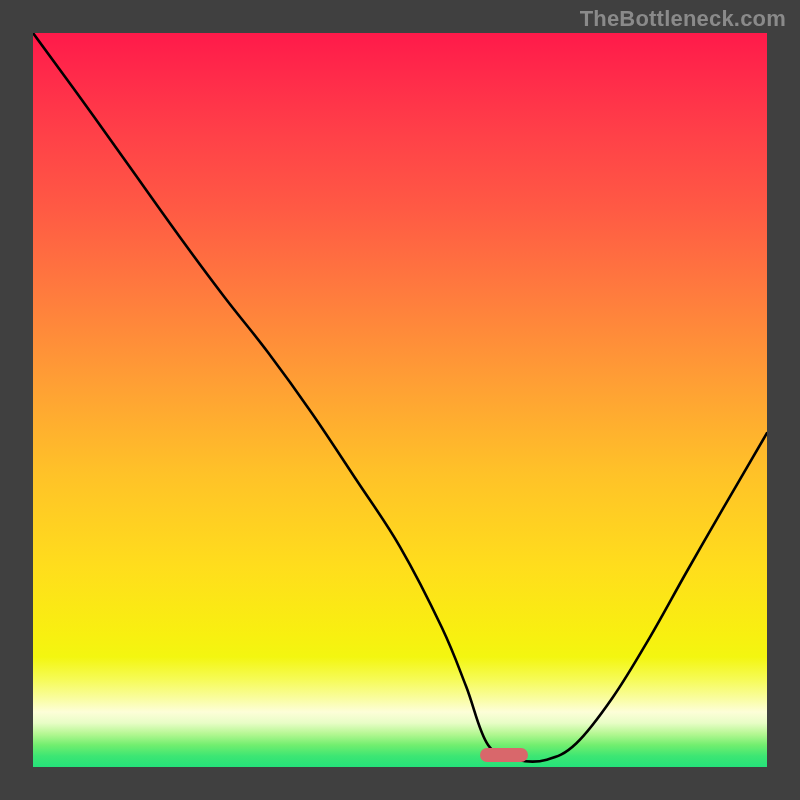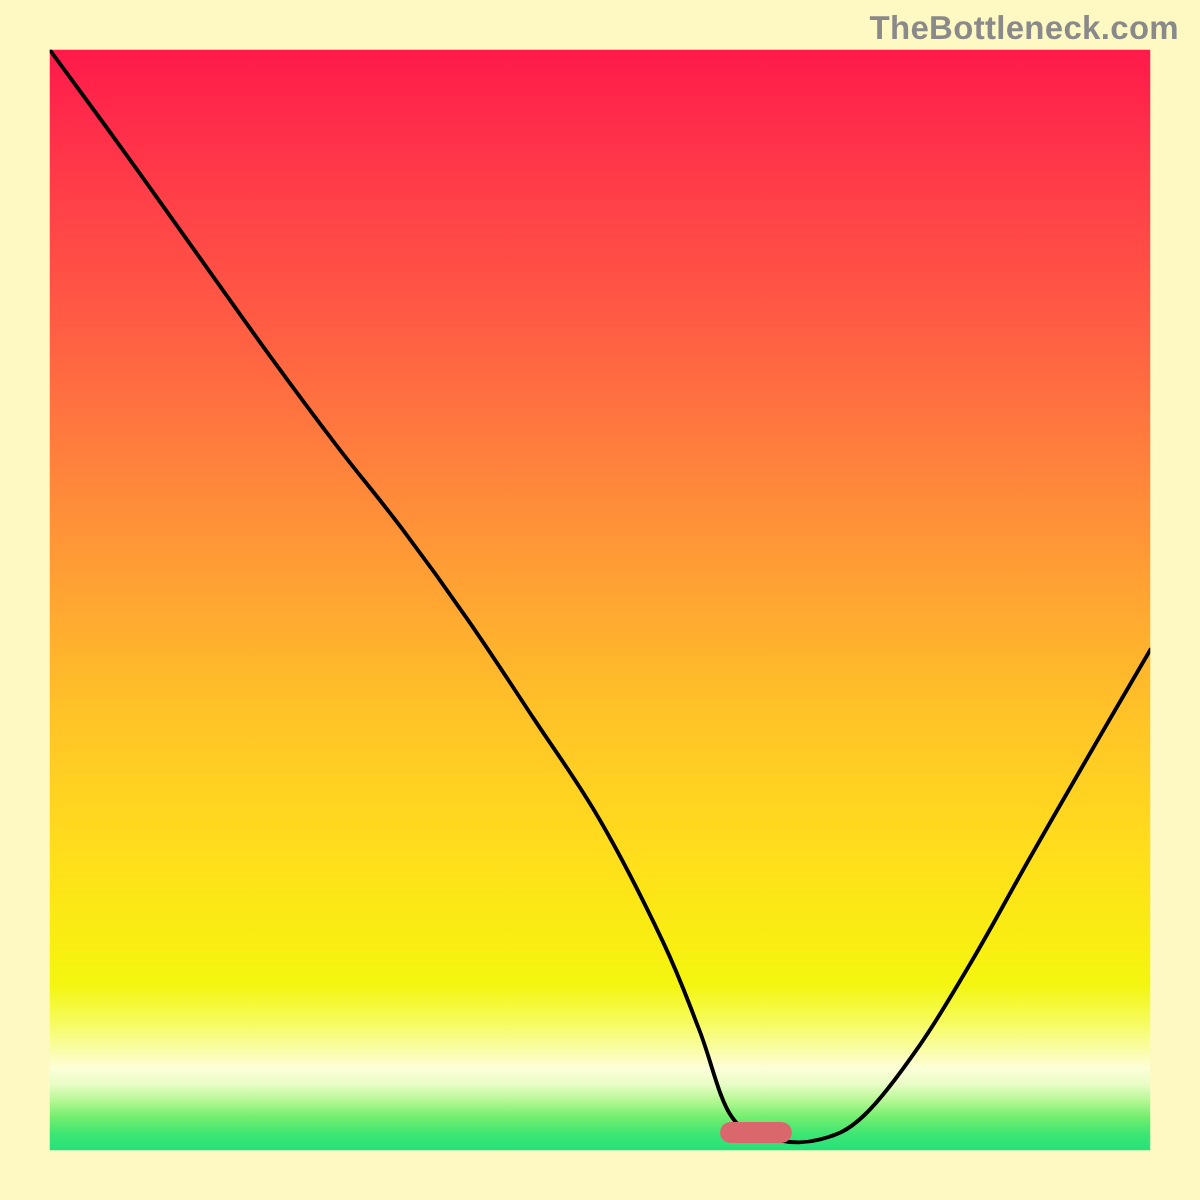--- a/index.html
+++ b/index.html
@@ -9,21 +9,21 @@
     height: 800px;
     background: #000;
     overflow: hidden;
   }
   .frame {
     position: absolute;
     left: 0;
     top: 0;
     width: 800px;
     height: 800px;
-    background: #fef9c3;
+    background: #404040;
   }
   .plot {
     position: absolute;
     left: 33px;
     top: 33px;
     width: 734px;
     height: 734px;
     overflow: hidden;
   }
   .gradient {

